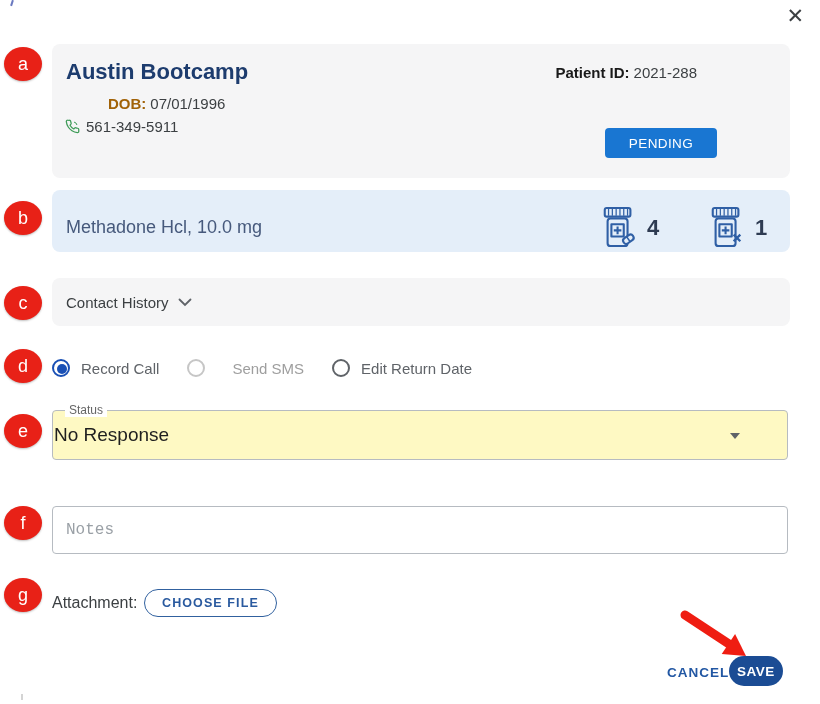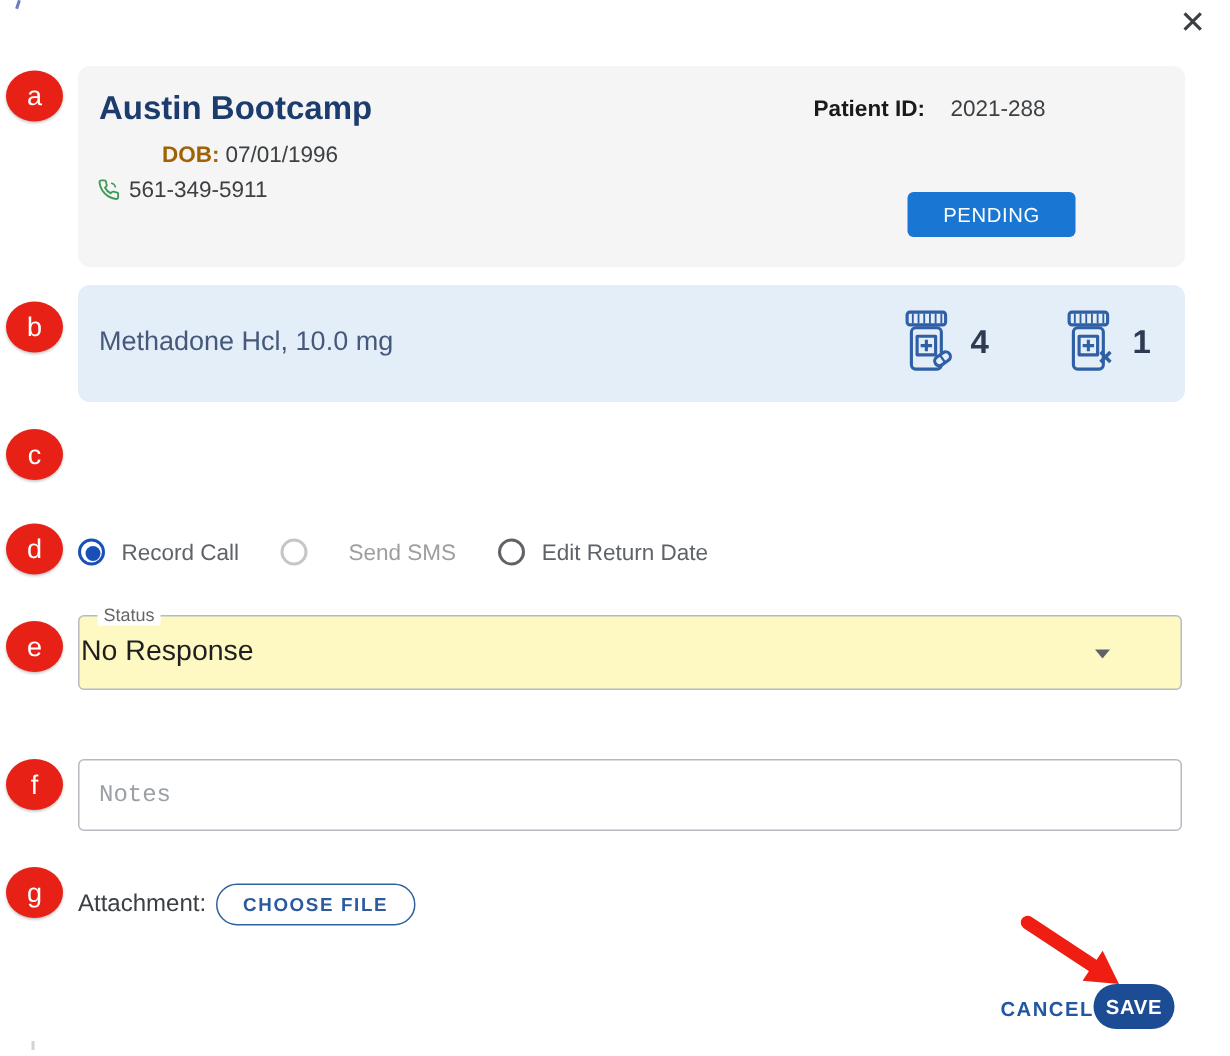--- a/index.html
+++ b/index.html
@@ -23,28 +23,28 @@
 
   
   .patient-card{position:absolute;left:52px;top:44px;width:738px;height:134px;
                 background:#f5f5f6;border-radius:8px;}
   .patient-name{position:absolute;left:14px;top:15px;font-size:22px;font-weight:700;color:#1d3c6e;}
   .dob-line{position:absolute;left:14px;top:51px;font-size:15px;color:#3c4043;}
   .dob-line b{color:#a16207;margin-right:4px;margin-left:42px;}
   .phone-line{position:absolute;left:13px;top:74px;font-size:15px;color:#3c4043;
               display:flex;align-items:center;gap:6px;}
   .patient-id{position:absolute;right:93px;top:20px;font-size:15px;color:#3c4043;}
-  .patient-id b{color:#1a1a1a;margin-right:17px;}
+  .patient-id b{color:#1a1a1a;margin-right:4px;}
   .pending-btn{position:absolute;left:553px;top:84px;width:112px;height:30px;background:#1976d2;
                border:none;border-radius:4px;color:#fff;font-size:13.5px;font-weight:500;
                letter-spacing:.4px;display:flex;align-items:center;justify-content:center;cursor:pointer;
                font-family:"Liberation Sans",sans-serif;}
 
   
-  .med-row{position:absolute;left:52px;top:190px;width:738px;height:78px;
+  .med-row{position:absolute;left:52px;top:190px;width:738px;height:62px;
            background:#e4eef9;border-radius:8px;padding-left:36px;}
   .med-name{position:absolute;left:14px;top:27px;font-size:18px;color:#46597c;}
   .rx-group{position:absolute;display:flex;align-items:center;gap:9px;top:15px;}
   .rx-group.g1{left:548px;}
   .rx-group.g2{left:656px;}
   .rx-count{font-size:22px;font-weight:700;color:#2e3b52;}
 
   
   .contact-row{position:absolute;left:52px;top:278px;width:738px;height:48px;background:#f5f5f6;
                border-radius:8px;display:flex;align-items:center;padding-left:14px;gap:9px;cursor:pointer;}
@@ -162,20 +162,28 @@
           <rect x="8" y="14" width="21" height="29" rx="3"></rect>
           <rect x="12" y="20" width="13" height="13"></rect>
           <path d="M18.5 22.5v8 M14.5 26.5h8"></path>
           <path d="M27 31l7 7 M34 31l-7 7" stroke-width="2.4"></path>
         </svg>
       </span>
       <span class="rx-count">1</span>
     </div>
   </div>
 
+  <div class="contact-row">
+    <span class="contact-label">Contact History</span>
+    <span style="display:flex;">
+      <svg width="14" height="9" viewBox="0 0 14 9" fill="none" stroke="#5f6368" stroke-width="1.8" stroke-linecap="round">
+        <path d="M1.5 1.5 L7 7 L12.5 1.5"></path>
+      </svg>
+    </span>
+  </div>
 
   <div class="radio-row">
     <div class="radio-opt selected">
       <span class="radio-circle"></span>
       <span class="radio-label">Record Call</span>
     </div>
     <div class="radio-opt disabled">
       <span class="radio-circle"></span>
       <span class="radio-label">Send SMS</span>
     </div>

